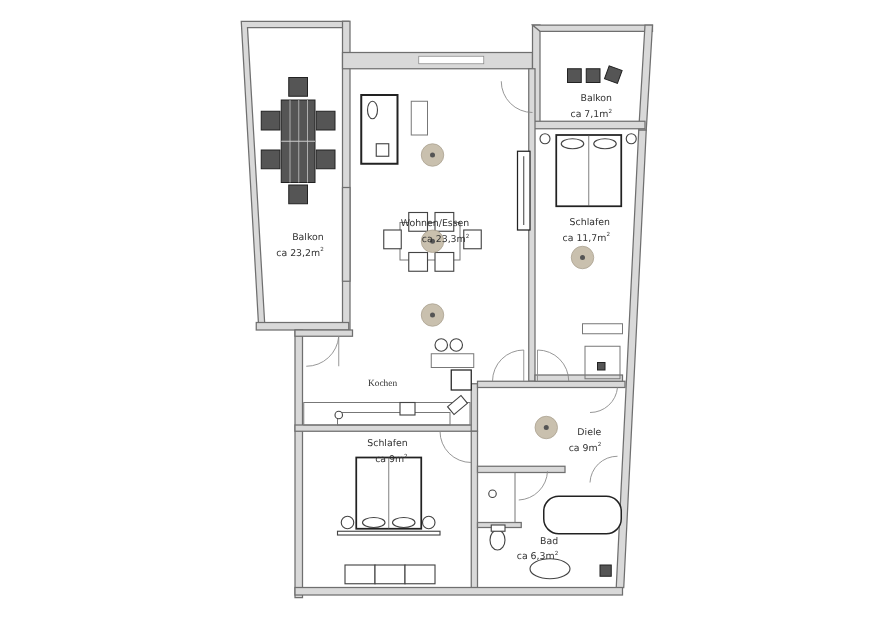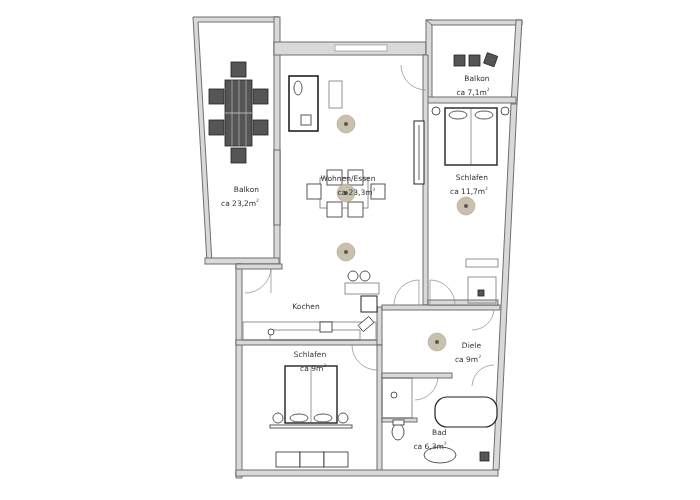--- a/index.html
+++ b/index.html
@@ -187,21 +187,21 @@
   <div><span>ca 23,3m</span><sup>2</sup></div>
 </div>
 <div class="label" style="left:473px; top:73px;">
   <div>Balkon</div>
   <div><span>ca 7,1m</span><sup>2</sup></div>
 </div>
 <div class="label" style="left:469px; top:172px;">
   <div>Schlafen</div>
   <div><span>ca 11,7m</span><sup>2</sup></div>
 </div>
-<div class="label" style="left:306px; top:301px;">
+<div class="label" style="left:306px; top:301px;font-family:Liberation Serif, serif;">
   <div>Kochen</div>
 </div>
 <div class="label" style="left:310px; top:349px;">
   <div>Schlafen</div>
   <div><span>ca 9m</span><sup>2</sup></div>
 </div>
 <div class="label" style="left:468px; top:340px;">
   <div>Diele</div>
   <div><span>ca 9m</span><sup>2</sup></div>
 </div>

